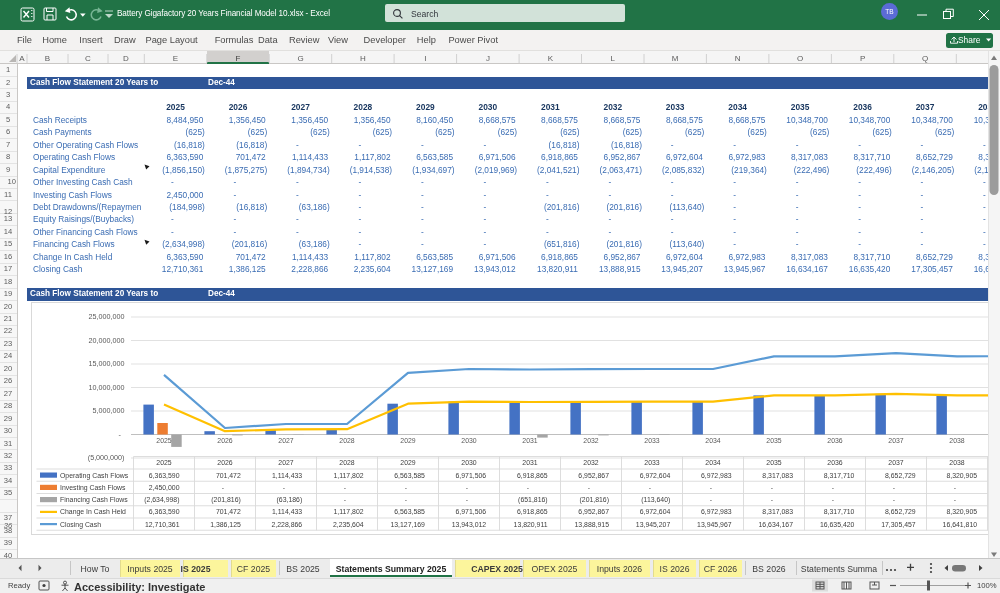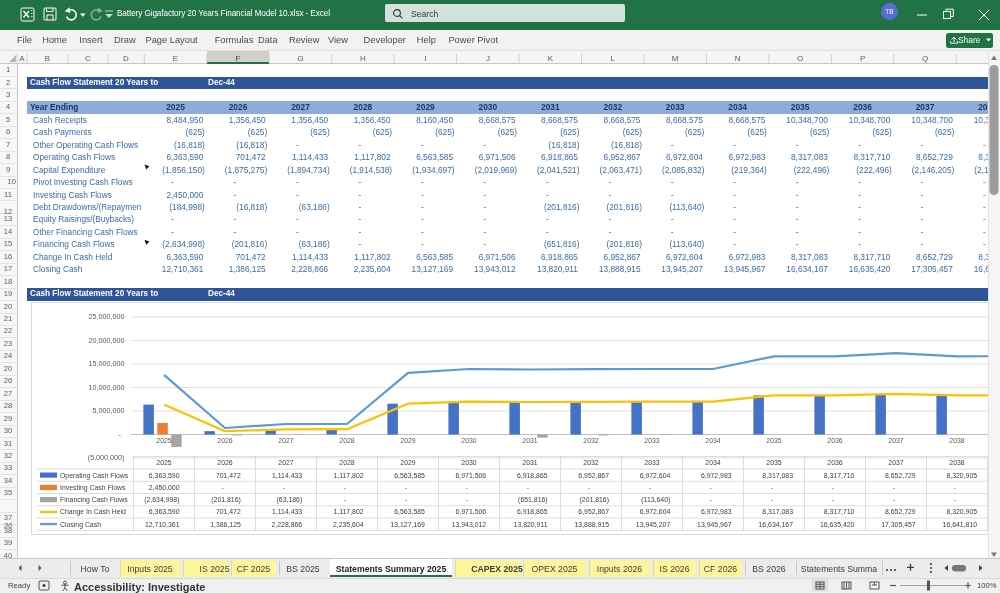--- a/index.html
+++ b/index.html
@@ -199,23 +199,20 @@
     <div class="rn" style="top:549.5px;height:12.45px;line-height:12.45px;">40</div>
     <div class="abs" style="left:16.5px;top:64px;width:1px;height:494px;background:#c9c7c5;"></div>
     <div class="abs" style="left:27px;top:113.8px;width:961px;height:161.8px;background:#fff;"></div>
     <div class="banner" style="top:76.5px;height:12.45px;line-height:12.45px;">
       <span style="position:absolute;left:3px;">Cash Flow Statement 20 Years to</span>
       <span style="position:absolute;left:181px;">Dec-44</span>
     </div>
     <div class="banner" style="top:288.1px;height:12.45px;line-height:12.45px;">
       <span style="position:absolute;left:3px;">Cash Flow Statement 20 Years to</span>
       <span style="position:absolute;left:181px;">Dec-44</span>
-    </div>
-    <div class="hdr4" style="top:101.3px;height:12.45px;line-height:12.45px;">
-      <span style="position:absolute;left:3px;">Year Ending</span>
     </div>
     <div class="yr" style="left:150.5px;top:101.3px;width:50px;height:12.45px;line-height:12.45px;color:#17355e;font-weight:bold;">2025</div>
     <div class="yr" style="left:213.0px;top:101.3px;width:50px;height:12.45px;line-height:12.45px;color:#17355e;font-weight:bold;">2026</div>
     <div class="yr" style="left:275.5px;top:101.3px;width:50px;height:12.45px;line-height:12.45px;color:#17355e;font-weight:bold;">2027</div>
     <div class="yr" style="left:337.9px;top:101.3px;width:50px;height:12.45px;line-height:12.45px;color:#17355e;font-weight:bold;">2028</div>
     <div class="yr" style="left:400.4px;top:101.3px;width:50px;height:12.45px;line-height:12.45px;color:#17355e;font-weight:bold;">2029</div>
     <div class="yr" style="left:462.8px;top:101.3px;width:50px;height:12.45px;line-height:12.45px;color:#17355e;font-weight:bold;">2030</div>
     <div class="yr" style="left:525.3px;top:101.3px;width:50px;height:12.45px;line-height:12.45px;color:#17355e;font-weight:bold;">2031</div>
     <div class="yr" style="left:587.8px;top:101.3px;width:50px;height:12.45px;line-height:12.45px;color:#17355e;font-weight:bold;">2032</div>
     <div class="yr" style="left:650.2px;top:101.3px;width:50px;height:12.45px;line-height:12.45px;color:#17355e;font-weight:bold;">2033</div>
@@ -292,21 +289,21 @@
     <div class="num" style="left:384.6px;width:70px;top:163.6px;height:12.45px;line-height:12.45px;">(1,934,697)</div>
     <div class="num" style="left:447.1px;width:70px;top:163.6px;height:12.45px;line-height:12.45px;">(2,019,969)</div>
     <div class="num" style="left:509.5px;width:70px;top:163.6px;height:12.45px;line-height:12.45px;">(2,041,521)</div>
     <div class="num" style="left:572.0px;width:70px;top:163.6px;height:12.45px;line-height:12.45px;">(2,063,471)</div>
     <div class="num" style="left:634.4px;width:70px;top:163.6px;height:12.45px;line-height:12.45px;">(2,085,832)</div>
     <div class="num" style="left:696.9px;width:70px;top:163.6px;height:12.45px;line-height:12.45px;">(219,364)</div>
     <div class="num" style="left:759.4px;width:70px;top:163.6px;height:12.45px;line-height:12.45px;">(222,496)</div>
     <div class="num" style="left:821.8px;width:70px;top:163.6px;height:12.45px;line-height:12.45px;">(222,496)</div>
     <div class="num" style="left:884.3px;width:70px;top:163.6px;height:12.45px;line-height:12.45px;">(2,146,205)</div>
     <div class="num" style="left:946.7px;width:70px;top:163.6px;height:12.45px;line-height:12.45px;">(2,168,726)</div>
-    <div class="lbl" style="top:176.1px;height:12.45px;line-height:12.45px;">Pivot Investing Cash Flows</div>
+    <div class="lbl" style="top:176.1px;height:12.45px;line-height:12.45px;">Other Investing Cash Cash</div>
     <div class="num" style="left:167.5px;width:10px;top:176.1px;height:12.45px;line-height:12.45px;text-align:center;">-</div>
     <div class="num" style="left:230.0px;width:10px;top:176.1px;height:12.45px;line-height:12.45px;text-align:center;">-</div>
     <div class="num" style="left:292.5px;width:10px;top:176.1px;height:12.45px;line-height:12.45px;text-align:center;">-</div>
     <div class="num" style="left:354.9px;width:10px;top:176.1px;height:12.45px;line-height:12.45px;text-align:center;">-</div>
     <div class="num" style="left:417.4px;width:10px;top:176.1px;height:12.45px;line-height:12.45px;text-align:center;">-</div>
     <div class="num" style="left:479.8px;width:10px;top:176.1px;height:12.45px;line-height:12.45px;text-align:center;">-</div>
     <div class="num" style="left:542.3px;width:10px;top:176.1px;height:12.45px;line-height:12.45px;text-align:center;">-</div>
     <div class="num" style="left:604.8px;width:10px;top:176.1px;height:12.45px;line-height:12.45px;text-align:center;">-</div>
     <div class="num" style="left:667.2px;width:10px;top:176.1px;height:12.45px;line-height:12.45px;text-align:center;">-</div>
     <div class="num" style="left:729.7px;width:10px;top:176.1px;height:12.45px;line-height:12.45px;text-align:center;">-</div>
@@ -604,21 +601,21 @@
       <g fill="#555">
         <path d="M21.5 6.8 L18.5 10 L21.5 13.2 Z"></path>
         <path d="M38.5 6.8 L41.5 10 L38.5 13.2 Z"></path>
       </g>
     </svg>
     <div class="abs" style="left:70px;top:561px;width:1px;height:14px;background:#c6c6c6;"></div>
     <div class="tabtxt" style="left:70px;width:50px;top:560px;">How To</div>
     <div class="abs" style="left:120px;top:560px;width:60px;height:17px;background:#fcf59c;border-left:1px solid #e3dc8e;"></div>
     <div class="tabtxt" style="left:120px;width:60px;top:560px;">Inputs 2025</div>
     <div class="abs" style="left:183px;top:560px;width:45px;height:17px;background:#fcf59c;border-left:1px solid #e3dc8e;"></div>
-    <div class="tabtxt" style="left:192px;width:45px;top:560px;">IS 2025</div>
+    <div class="tabtxt" style="left:173px;width:45px;top:560px;font-weight:bold;">IS 2025</div>
     <div class="abs" style="left:231px;top:560px;width:45px;height:17px;background:#fcf59c;border-left:1px solid #e3dc8e;"></div>
     <div class="tabtxt" style="left:231px;width:45px;top:560px;">CF 2025</div>
     <div class="abs" style="left:279px;top:561px;width:1px;height:14px;background:#c6c6c6;"></div>
     <div class="tabtxt" style="left:279px;width:48px;top:560px;">BS 2025</div>
     <div class="abs" style="left:330px;top:559px;width:122px;height:18px;background:#fff;border-bottom:2px solid #217346;"></div>
     <div class="tabtxt" style="left:330px;width:122px;top:560px;font-weight:bold;color:#222;">Statements Summary 2025</div>
     <div class="abs" style="left:455px;top:560px;width:65px;height:17px;background:#fcf59c;border-left:1px solid #e3dc8e;"></div>
     <div class="tabtxt" style="left:455px;width:84px;top:560px;font-weight:bold;">CAPEX 2025</div>
     <div class="abs" style="left:523px;top:560px;width:63px;height:17px;background:#fcf59c;border-left:1px solid #e3dc8e;"></div>
     <div class="tabtxt" style="left:523px;width:63px;top:560px;">OPEX 2025</div>

